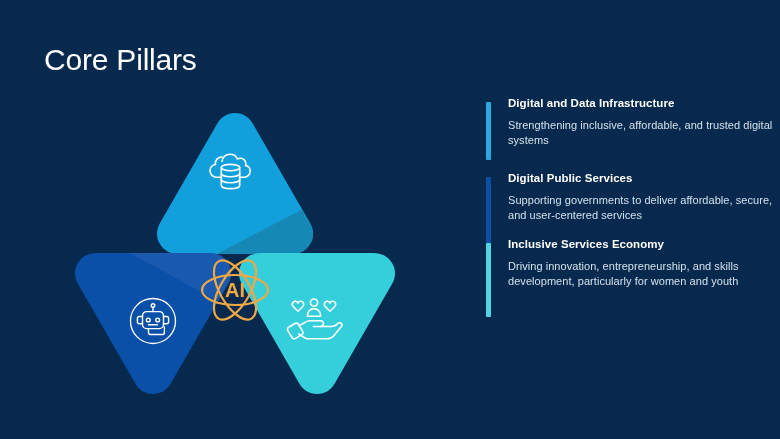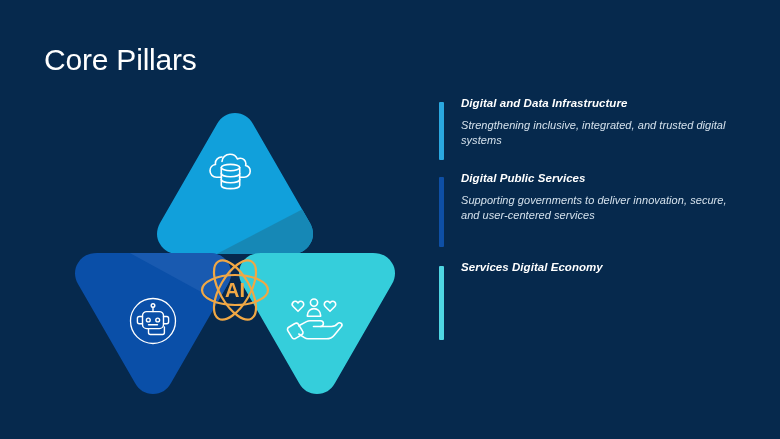--- a/index.html
+++ b/index.html
@@ -21,23 +21,22 @@
 
   
   .diagram{
     position:absolute;left:60px;top:100px;
     width:350px;height:310px;text-align:right;
   }
   .diagram svg{display:block;width:350px;height:310px;}
 
   
   .pillars{
-    position:absolute;left:439px;top:96px;
+    position:absolute;left:486px;top:96px;
     width:290px;
-    font-style:italic;
   }
   .pillar{
     position:relative;
     padding-left:22px;
     margin-bottom:24px;
   }
   .pillar-bar{
     position:absolute;left:0;top:6px;
     width:5px;border-radius:1px;
   }
@@ -143,29 +142,30 @@
         <text x="40" y="47" text-anchor="middle" font-family="Liberation Sans, sans-serif" font-size="20" font-weight="bold" fill="#F0A845">AI</text>
       </g>
     </svg>
   </div>
 
   <div class="pillars">
 
     <div class="pillar">
       <div class="pillar-bar" style="height:58px;background:#2AA8E0;"></div>
       <p class="pillar-title">Digital and Data Infrastructure</p>
-      <p class="pillar-desc">Strengthening inclusive, integrated, and trusted digital systems</p>
+      <p class="pillar-desc">Strengthening inclusive, affordable, and trusted digital systems</p>
     </div>
 
-    <div class="pillar" style="margin-bottom:38px;">
+    <div class="pillar" style="margin-bottom:15px;">
       <div class="pillar-bar" style="height:70px;background:#0E4FA5;"></div>
       <p class="pillar-title">Digital Public Services</p>
-      <p class="pillar-desc">Supporting governments to deliver innovation, secure, and user-centered services</p>
+      <p class="pillar-desc">Supporting governments to deliver affordable, secure, and user-centered services</p>
     </div>
 
     <div class="pillar" style="margin-bottom:0;">
       <div class="pillar-bar" style="height:74px;background:#4FD6E2;"></div>
-      <p class="pillar-title">Services Digital Economy</p>
+      <p class="pillar-title">Inclusive Services Economy</p>
+      <p class="pillar-desc">Driving innovation, entrepreneurship, and skills development, particularly for women and youth</p>
     </div>
 
   </div>
 
 </div>
 
 </body></html>

